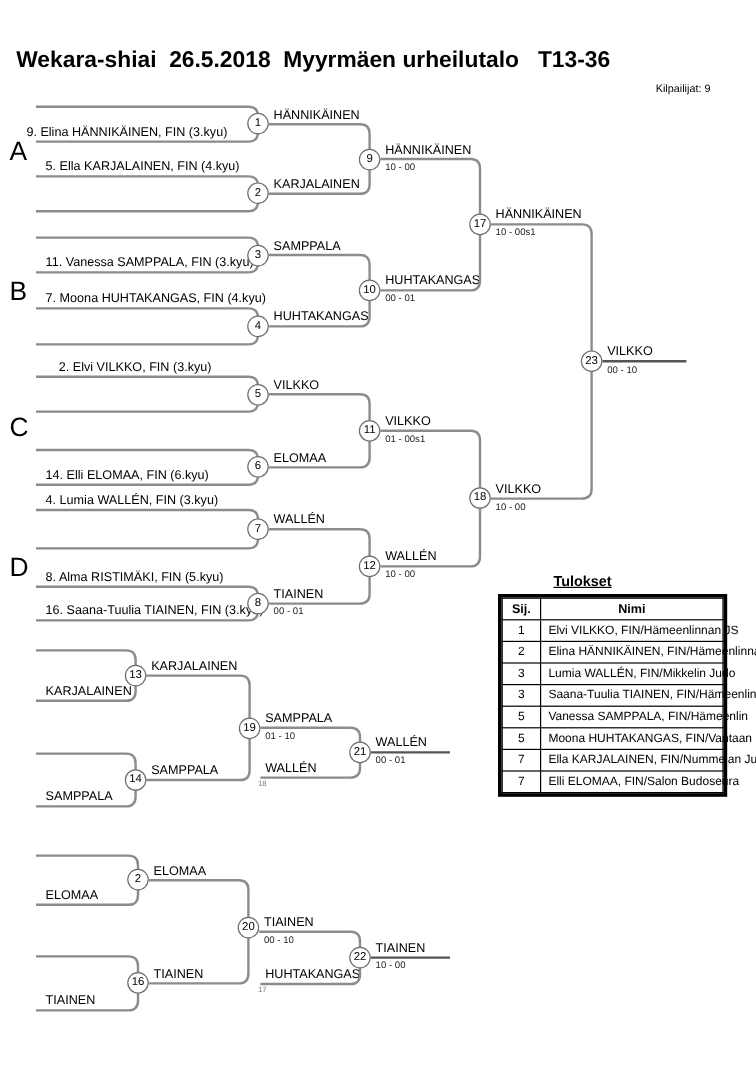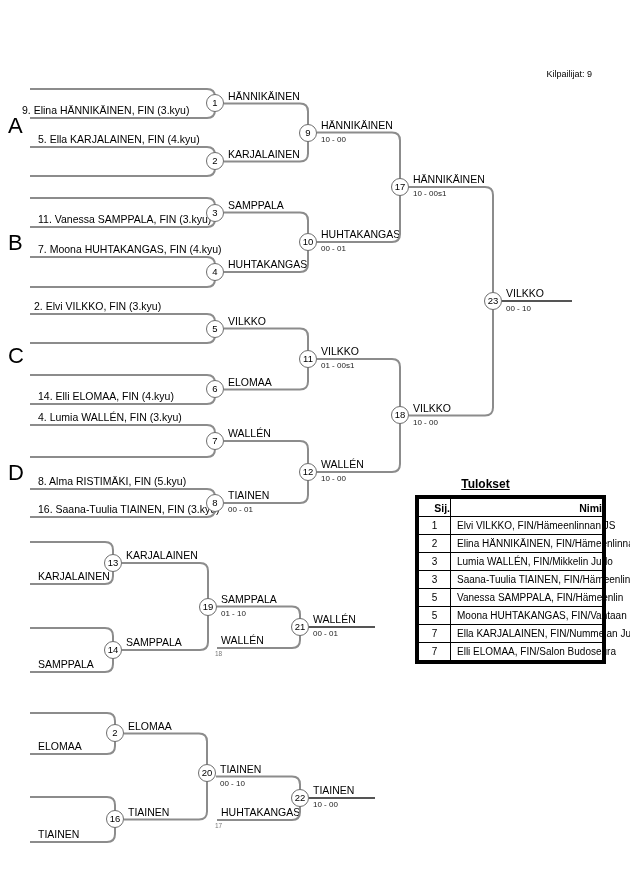--- a/index.html
+++ b/index.html
@@ -13,30 +13,31 @@
   .lbl{font-size:10.5px;line-height:12px;white-space:nowrap;}
   .score{font-size:8px;line-height:9px;color:#222;white-space:nowrap;}
   .src{font-size:6.5px;line-height:7px;color:#777;}
   .mc{width:18px;height:18px;box-sizing:border-box;border:1.5px solid #6e6e6e;border-radius:50%;
       background:#fff;font-size:9.5px;line-height:15px;text-align:center;z-index:3;}
   svg.lines{position:absolute;left:0;top:0;z-index:1;}
   .results-title{left:413px;top:477px;width:145px;text-align:center;font-size:12px;font-weight:bold;text-decoration:underline;}
   .rtable{left:415px;top:495px;width:185px;border:3px solid #000;background:#fff;z-index:2;}
   .rtable table{border-collapse:collapse;width:100%;table-layout:fixed;}
   .rtable th,.rtable td{border:1px solid #000;height:17px;font-size:10px;padding:0;vertical-align:middle;}
-  .rtable th{font-weight:bold;font-size:10.5px;text-align:right;}
+  .rtable th{font-weight:bold;font-size:10.5px;text-align:center;}
   .rtable td.c{text-align:center;}
   .rtable col.rank{width:32px;}
   .rtable td.n{padding-left:6px;white-space:nowrap;overflow:visible;}
 </style>
 </head>
 <body>
 
 <div class="page">
 
+  <div class="abs title">Wekara-shiai  26.5.2018  Myyrmäen urheilutalo   T13-36</div>
   <div class="abs kilp">Kilpailijat: 9</div>
 
   <svg class="lines" width="630" height="891" viewBox="0 0 630 891">
     <g fill="none" stroke="#8c8c8c" stroke-width="2">
       <path d="M30 89 H207 Q215 89 215 97 V110 Q215 118 207 118 H30"></path>
       <path d="M30 147 H207 Q215 147 215 155 V168 Q215 176 207 176 H30"></path>
       <path d="M30 198 H207 Q215 198 215 206 V219 Q215 227 207 227 H30"></path>
       <path d="M30 257 H207 Q215 257 215 265 V279 Q215 287 207 287 H30"></path>
       <path d="M30 314 H207 Q215 314 215 322 V335 Q215 343 207 343 H30"></path>
       <path d="M30 375 H207 Q215 375 215 383 V396 Q215 404 207 404 H30"></path>
@@ -78,22 +79,22 @@
 
   <div class="abs grp" style="top:114px">A</div>
   <div class="abs grp" style="top:231px">B</div>
   <div class="abs grp" style="top:344px">C</div>
   <div class="abs grp" style="top:461px">D</div>
 
   <div class="abs entry" style="left:22px;top:104px">9. Elina HÄNNIKÄINEN, FIN (3.kyu)</div>
   <div class="abs entry" style="left:38px;top:133px">5. Ella KARJALAINEN, FIN (4.kyu)</div>
   <div class="abs entry" style="left:38px;top:213px">11. Vanessa SAMPPALA, FIN (3.kyu)</div>
   <div class="abs entry" style="left:38px;top:243px">7. Moona HUHTAKANGAS, FIN (4.kyu)</div>
-  <div class="abs entry" style="left:34px;top:300px">2. Elvi VILKKO, FIN (3.kyu)</div>
-  <div class="abs entry" style="left:38px;top:390px">14. Elli ELOMAA, FIN (4.kyu)</div>
+  <div class="abs entry" style="left:49px;top:300px">2. Elvi VILKKO, FIN (3.kyu)</div>
+  <div class="abs entry" style="left:38px;top:390px">14. Elli ELOMAA, FIN (6.kyu)</div>
   <div class="abs entry" style="left:38px;top:411px">4. Lumia WALLÉN, FIN (3.kyu)</div>
   <div class="abs entry" style="left:38px;top:475px">8. Alma RISTIMÄKI, FIN (5.kyu)</div>
   <div class="abs entry" style="left:38px;top:503px">16. Saana-Tuulia TIAINEN, FIN (3.kyu)</div>
 
   <div class="abs mc" style="left:206px;top:94px">1</div>
   <div class="abs mc" style="left:206px;top:152px">2</div>
   <div class="abs mc" style="left:206px;top:204px">3</div>
   <div class="abs mc" style="left:206px;top:263px">4</div>
   <div class="abs mc" style="left:206px;top:320px">5</div>
   <div class="abs mc" style="left:206px;top:380px">6</div>

